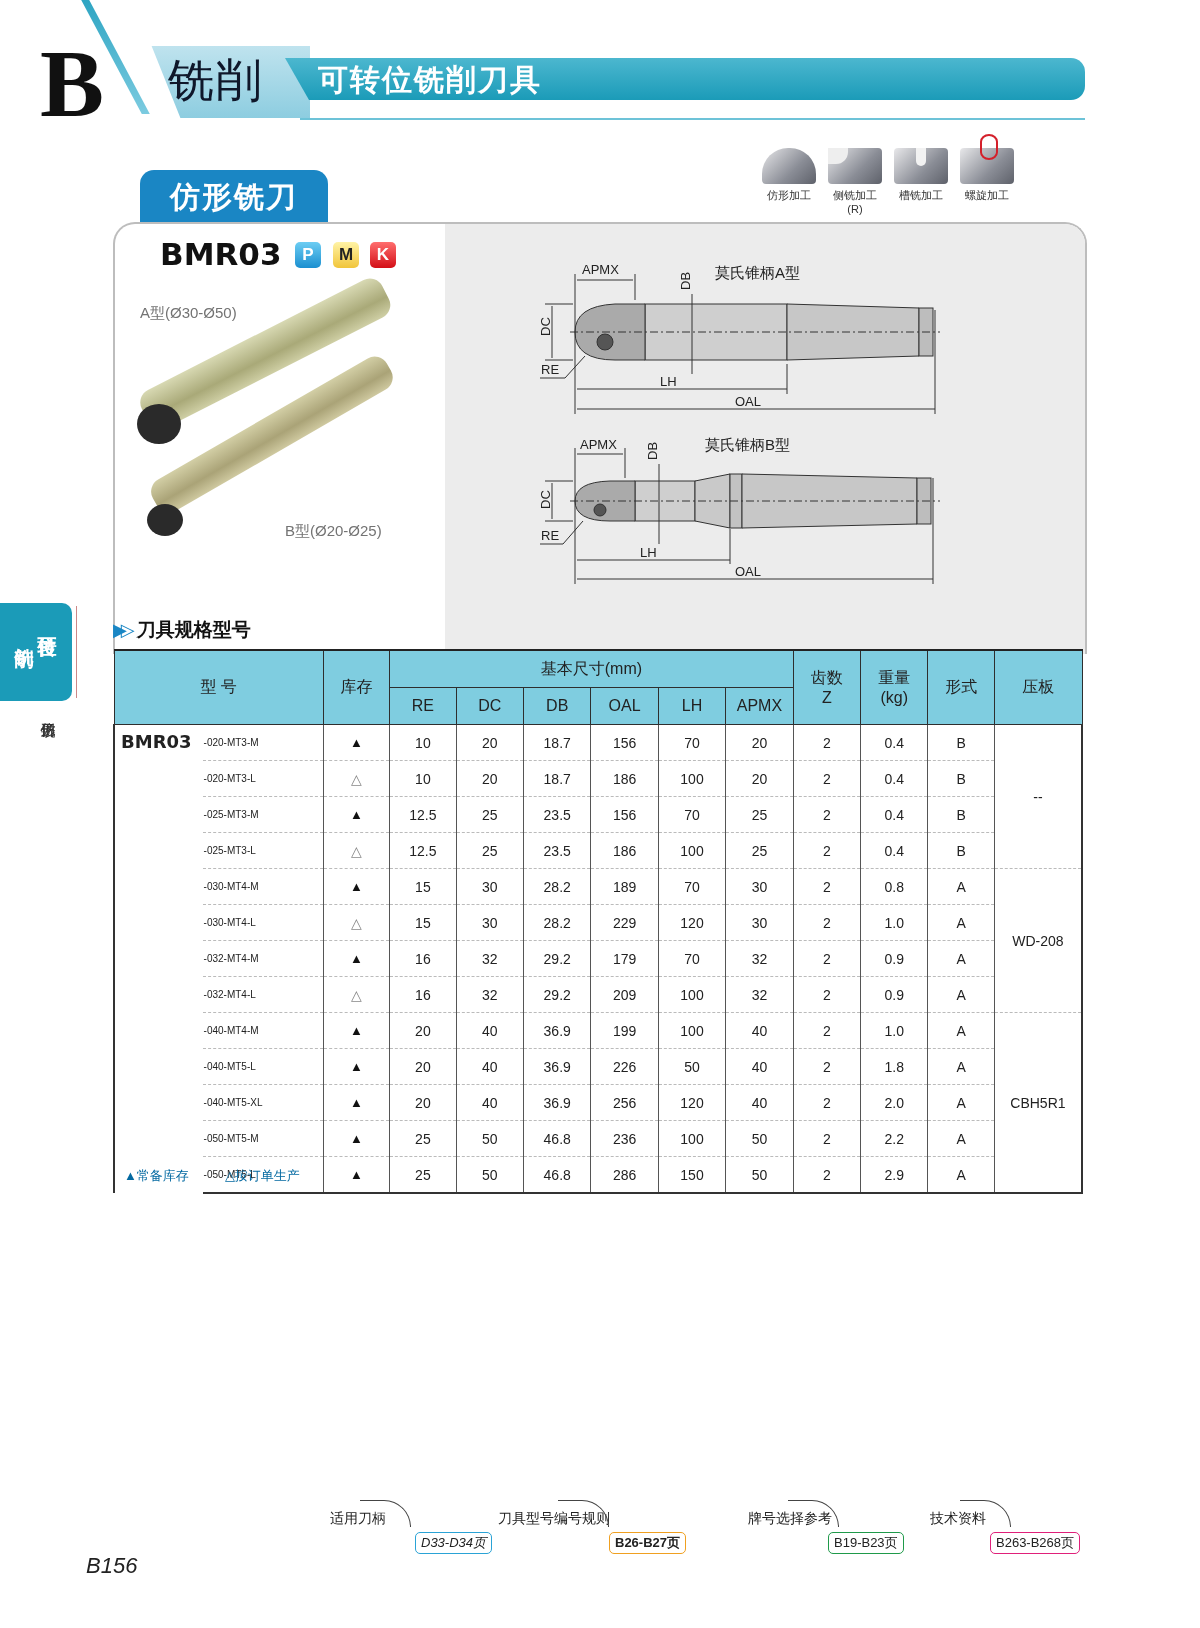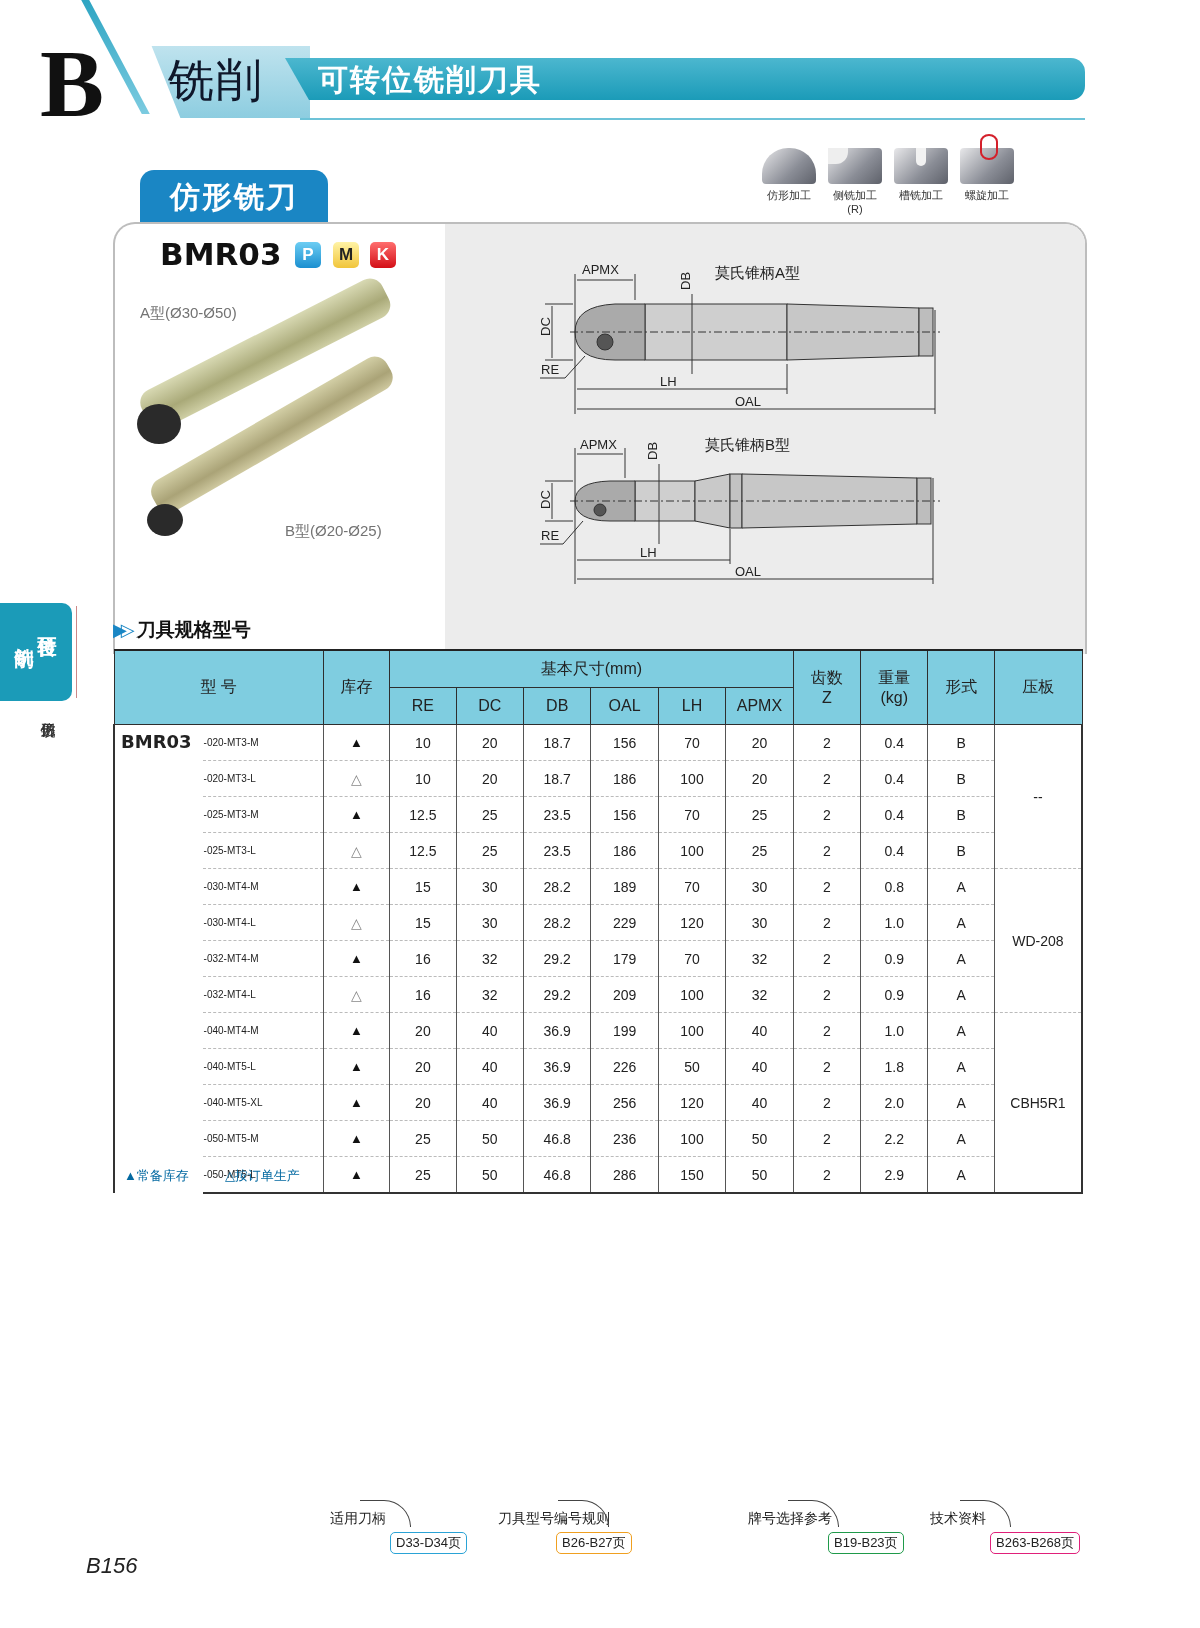--- a/index.html
+++ b/index.html
@@ -397,17 +397,17 @@
     </tbody>
 </table>
 
 <div class="abs legend">
   <span>▲常备库存</span>
   <span>△按订单生产</span>
 </div>
 
 <div class="abs page-no">B156</div>
 <div id="footer-refs">
-    <div class="abs ref" style="left: 330px;"><span class="arc" style="left: 30px; top: -10px;"></span><span class="name">适用刀柄</span><span class="pg" style="border: 1px solid rgb(42, 163, 214); margin-left: 60px;">D33-D34页</span></div>
-    <div class="abs ref" style="left: 498px;"><span class="arc" style="left: 60px; top: -10px;"></span><span class="name">刀具型号编号规则</span><span class="pg" style="border: 1px solid rgb(240, 160, 32); margin-left: 58px;">B26-B27页</span></div>
+    <div class="abs ref" style="left: 330px;"><span class="arc" style="left: 30px; top: -10px;"></span><span class="name">适用刀柄</span><span class="pg" style="border: 1px solid rgb(42, 163, 214); margin-left: 85px; font-style: italic;">D33-D34页</span></div>
+    <div class="abs ref" style="left: 498px;"><span class="arc" style="left: 60px; top: -10px;"></span><span class="name">刀具型号编号规则</span><span class="pg" style="border: 1px solid rgb(240, 160, 32); margin-left: 111px; font-weight: bold;">B26-B27页</span></div>
     <div class="abs ref" style="left: 748px;"><span class="arc" style="left: 40px; top: -10px;"></span><span class="name">牌号选择参考</span><span class="pg" style="border: 1px solid rgb(31, 154, 74); margin-left: 80px;">B19-B23页</span></div>
     <div class="abs ref" style="left: 930px;"><span class="arc" style="left: 30px; top: -10px;"></span><span class="name">技术资料</span><span class="pg" style="border: 1px solid rgb(224, 32, 122); margin-left: 60px;">B263-B268页</span></div>
   </div>
 
 </body></html>

